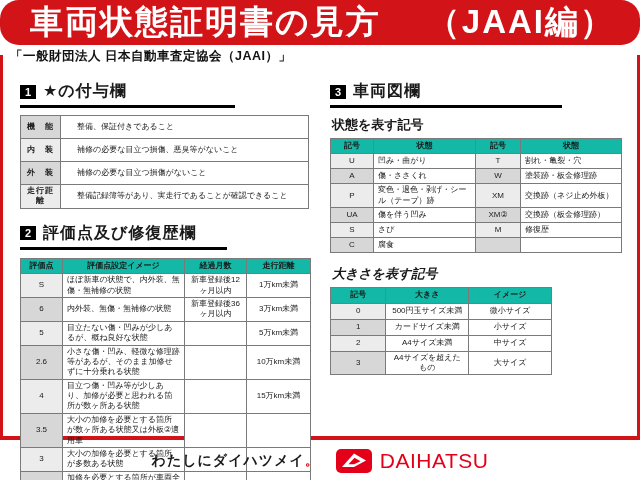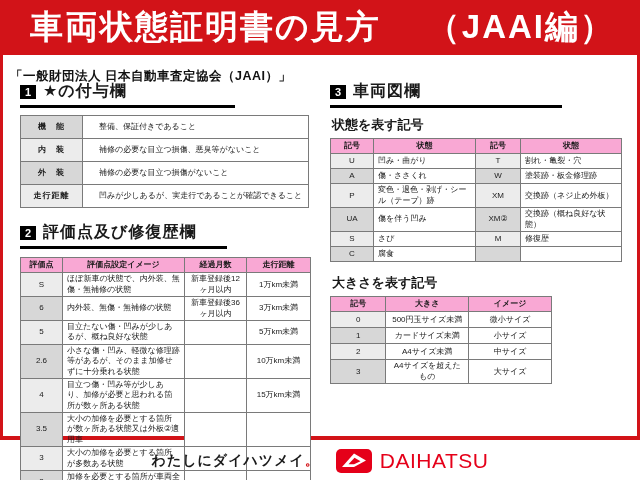--- a/index.html
+++ b/index.html
@@ -2,55 +2,55 @@
 <html><head>
 <meta charset="utf-8">
 <style>
   * { margin:0; padding:0; box-sizing:border-box; }
   html,body { width:640px; height:480px; }
   body {
     font-family:"Liberation Sans","DejaVu Sans",sans-serif;
     background:#ffffff; color:#1a1a1a; position:relative; overflow:hidden;
   }
   
-  .banner { position:absolute; top:0; left:0; width:640px; height:55px;
-    background:#d21318; display:flex; align-items:center; }
+  .banner { position:absolute; top:0; left:0; width:640px; height:45px;
+    background:#d21318; display:flex; align-items:center;border-radius:19px; }
   .banner-inner { display:flex; align-items:baseline; gap:46px; padding-left:30px; }
   .banner-title, .banner-title-suffix { color:#ffffff; font-weight:bold;
     font-size:33px; letter-spacing:2px; white-space:nowrap; }
   .edge-l { position:absolute; top:55px; left:0; width:3px; height:385px; background:#d21318; }
   .edge-r { position:absolute; top:55px; right:0; width:3px; height:385px; background:#d21318; }
   .edge-b { position:absolute; top:436px; left:0; width:640px; height:4px; background:#d21318; }
 
-  .subtitle { position:absolute; top:68px; left:10px; font-size:12.5px;
+  .subtitle { position:absolute; top:48px; left:10px; font-size:12.5px;
     font-weight:bold; color:#111; letter-spacing:0.5px; }
 
   
   .col-left  { position:absolute; left:20px;  top:81px; width:293px; }
   .col-right { position:absolute; left:330px; top:81px; width:306px; }
 
   .sec-header { display:flex; align-items:center; gap:7px;
     border-bottom:3px solid #000; padding-bottom:3px; }
   .sec-num { background:#000; color:#fff; font-weight:bold; width:16px; height:14px;
     font-size:11px; line-height:14px; text-align:center; flex:0 0 16px; }
   .sec-title { font-weight:bold; font-size:16px; letter-spacing:1px; }
   .w-sec1 { width:215px; }
   .w-sec2 { width:207px; margin-top:14px; }
   .w-sec3 { width:232px; }
 
   
   table { border-collapse:collapse; table-layout:fixed; font-size:8px; line-height:1.3; }
   th, td { border:1px solid #7a7a7a; padding:1px 4px; vertical-align:middle; }
-  th { background:#f9a8d4; font-weight:bold; text-align:center; padding:2px 2px; }
+  th { background:#14b8a6; font-weight:bold; text-align:center; padding:2px 2px; }
   td:empty { background:#ffffff; }
 
   
   .t1 { width:289px; margin-top:7px; }
   .t1 td { height:23px; }
-  .t1 td:first-child { width:62px; text-align:center; font-weight:bold; letter-spacing:1px; }
+  .t1 td:first-child { width:40px; text-align:center; font-weight:bold; letter-spacing:1px; }
   .t1 tr:nth-child(odd)  td:first-child { background:#d7d7d7; }
   .t1 tr:nth-child(even) td:first-child { background:#ececec; }
   .t1 td:last-child { padding-left:16px; }
 
   
   .t2 { width:290px; margin-top:8px; }
   .t2 th:nth-child(1) { width:42px; }
   .t2 th:nth-child(2) { width:122px; }
   .t2 th:nth-child(3) { width:62px; }
   .t2 th:nth-child(4) { width:64px; }
@@ -120,21 +120,21 @@
         <tr>
           <td>内　装</td>
           <td>補修の必要な目立つ損傷、悪臭等がないこと</td>
         </tr>
         <tr>
           <td>外　装</td>
           <td>補修の必要な目立つ損傷がないこと</td>
         </tr>
         <tr>
           <td>走行距離</td>
-          <td>凹みが少しあるが、実走行であることが確認できること</td>
+          <td>整備記録簿等があり、実走行であることが確認できること</td>
         </tr>
       </tbody>
   </table>
 
   <div class="sec-header w-sec2">
     <span class="sec-num">2</span>
     <span class="sec-title">評価点及び修復歴欄</span>
   </div>
   <table class="t2">
     <thead>
@@ -232,38 +232,38 @@
         <tr>
           <td>P</td>
           <td>変色・退色・剥げ・シール（テープ）跡</td>
           <td>XM</td>
           <td>交換跡（ネジ止め外板）</td>
         </tr>
         <tr>
           <td>UA</td>
           <td>傷を伴う凹み</td>
           <td>XM②</td>
-          <td>交換跡（概ね良好な状態）</td>
+          <td>交換跡（板金修理跡）</td>
         </tr>
         <tr>
           <td>S</td>
           <td>さび</td>
           <td>M</td>
           <td>修復歴</td>
         </tr>
         <tr>
           <td>C</td>
           <td>腐食</td>
           <td></td>
           <td></td>
         </tr>
       </tbody>
   </table>
 
-  <div class="sub-label" style="margin-top:12px;">大きさを表す記号</div>
+  <div class="sub-label" style="margin-top:12px;font-style:italic;">大きさを表す記号</div>
   <table class="size">
     <thead>
         <tr>
           <th>記号</th>
           <th>大きさ</th>
           <th>イメージ</th>
         </tr>
       </thead>
     <tbody>
         <tr>

